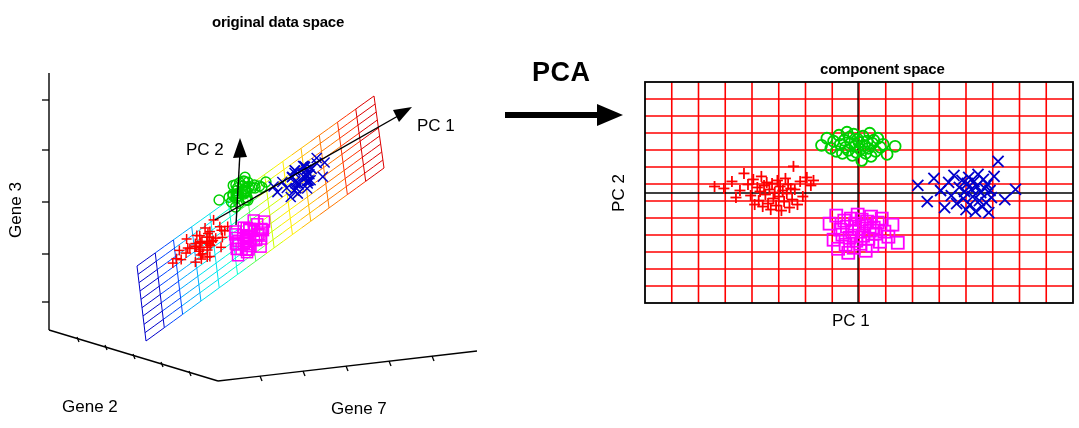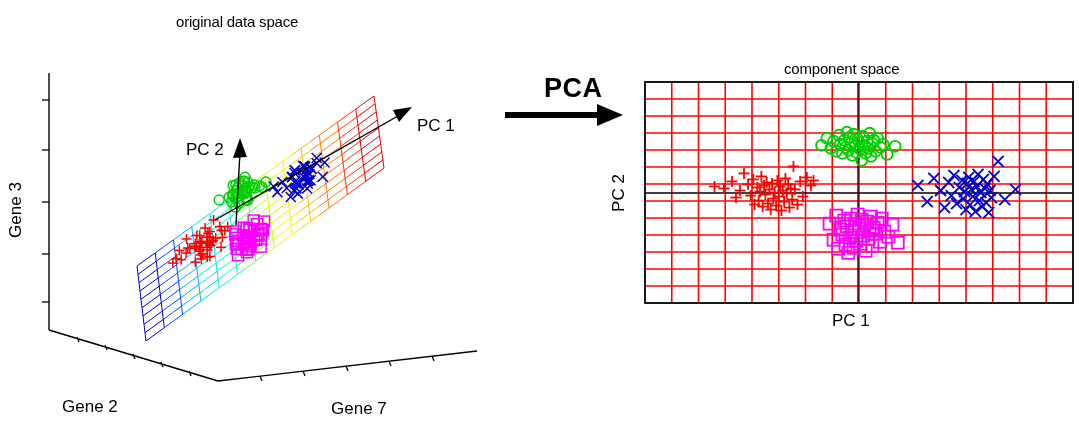--- a/index.html
+++ b/index.html
@@ -20,23 +20,24 @@
     width: 1079px;
     height: 428px;
   }
   .lbl {
     position: absolute;
     color: #000000;
     white-space: nowrap;
     font-family: "Liberation Sans", sans-serif;
   }
   .title-lbl {
-    font-weight: normal;
+    font-weight: bold;
     font-size: 15px;
     letter-spacing: -0.2px;
+    margin-left: 36px;
   }
   .axis-lbl {
     font-size: 17px;
   }
   .pc-lbl {
     font-size: 17px;
     font-weight: normal;
   }
   .pca-lbl {
     font-size: 27px;
@@ -1249,19 +1250,19 @@
 <div class="lbl axis-lbl" style="left:62px; top:397px;text-align:center;">Gene 2</div>
 
 <div class="lbl axis-lbl" style="left:331px; top:399px;">Gene 7</div>
 
 <div class="lbl axis-lbl rot-lbl" style="left:-19px; top:200px; width:70px; text-align:center;">Gene 3</div>
 
 <div class="lbl pc-lbl" style="left:186px; top:140px;">PC 2</div>
 
 <div class="lbl pc-lbl" style="left:417px; top:116px;">PC 1</div>
 
-<div class="lbl pca-lbl" style="left:544px; top:57px;margin-top:16px;">PCA</div>
+<div class="lbl pca-lbl" style="left:532px; top:57px;">PCA</div>
 
 <div class="lbl title-lbl" style="left:784px; top:60px;">component space</div>
 
 <div class="lbl axis-lbl" style="left:832px; top:311px;">PC 1</div>
 
 <div class="lbl axis-lbl rot-lbl" style="left:589px; top:183px; width:60px; text-align:center;">PC 2</div>
 
 </body></html>

